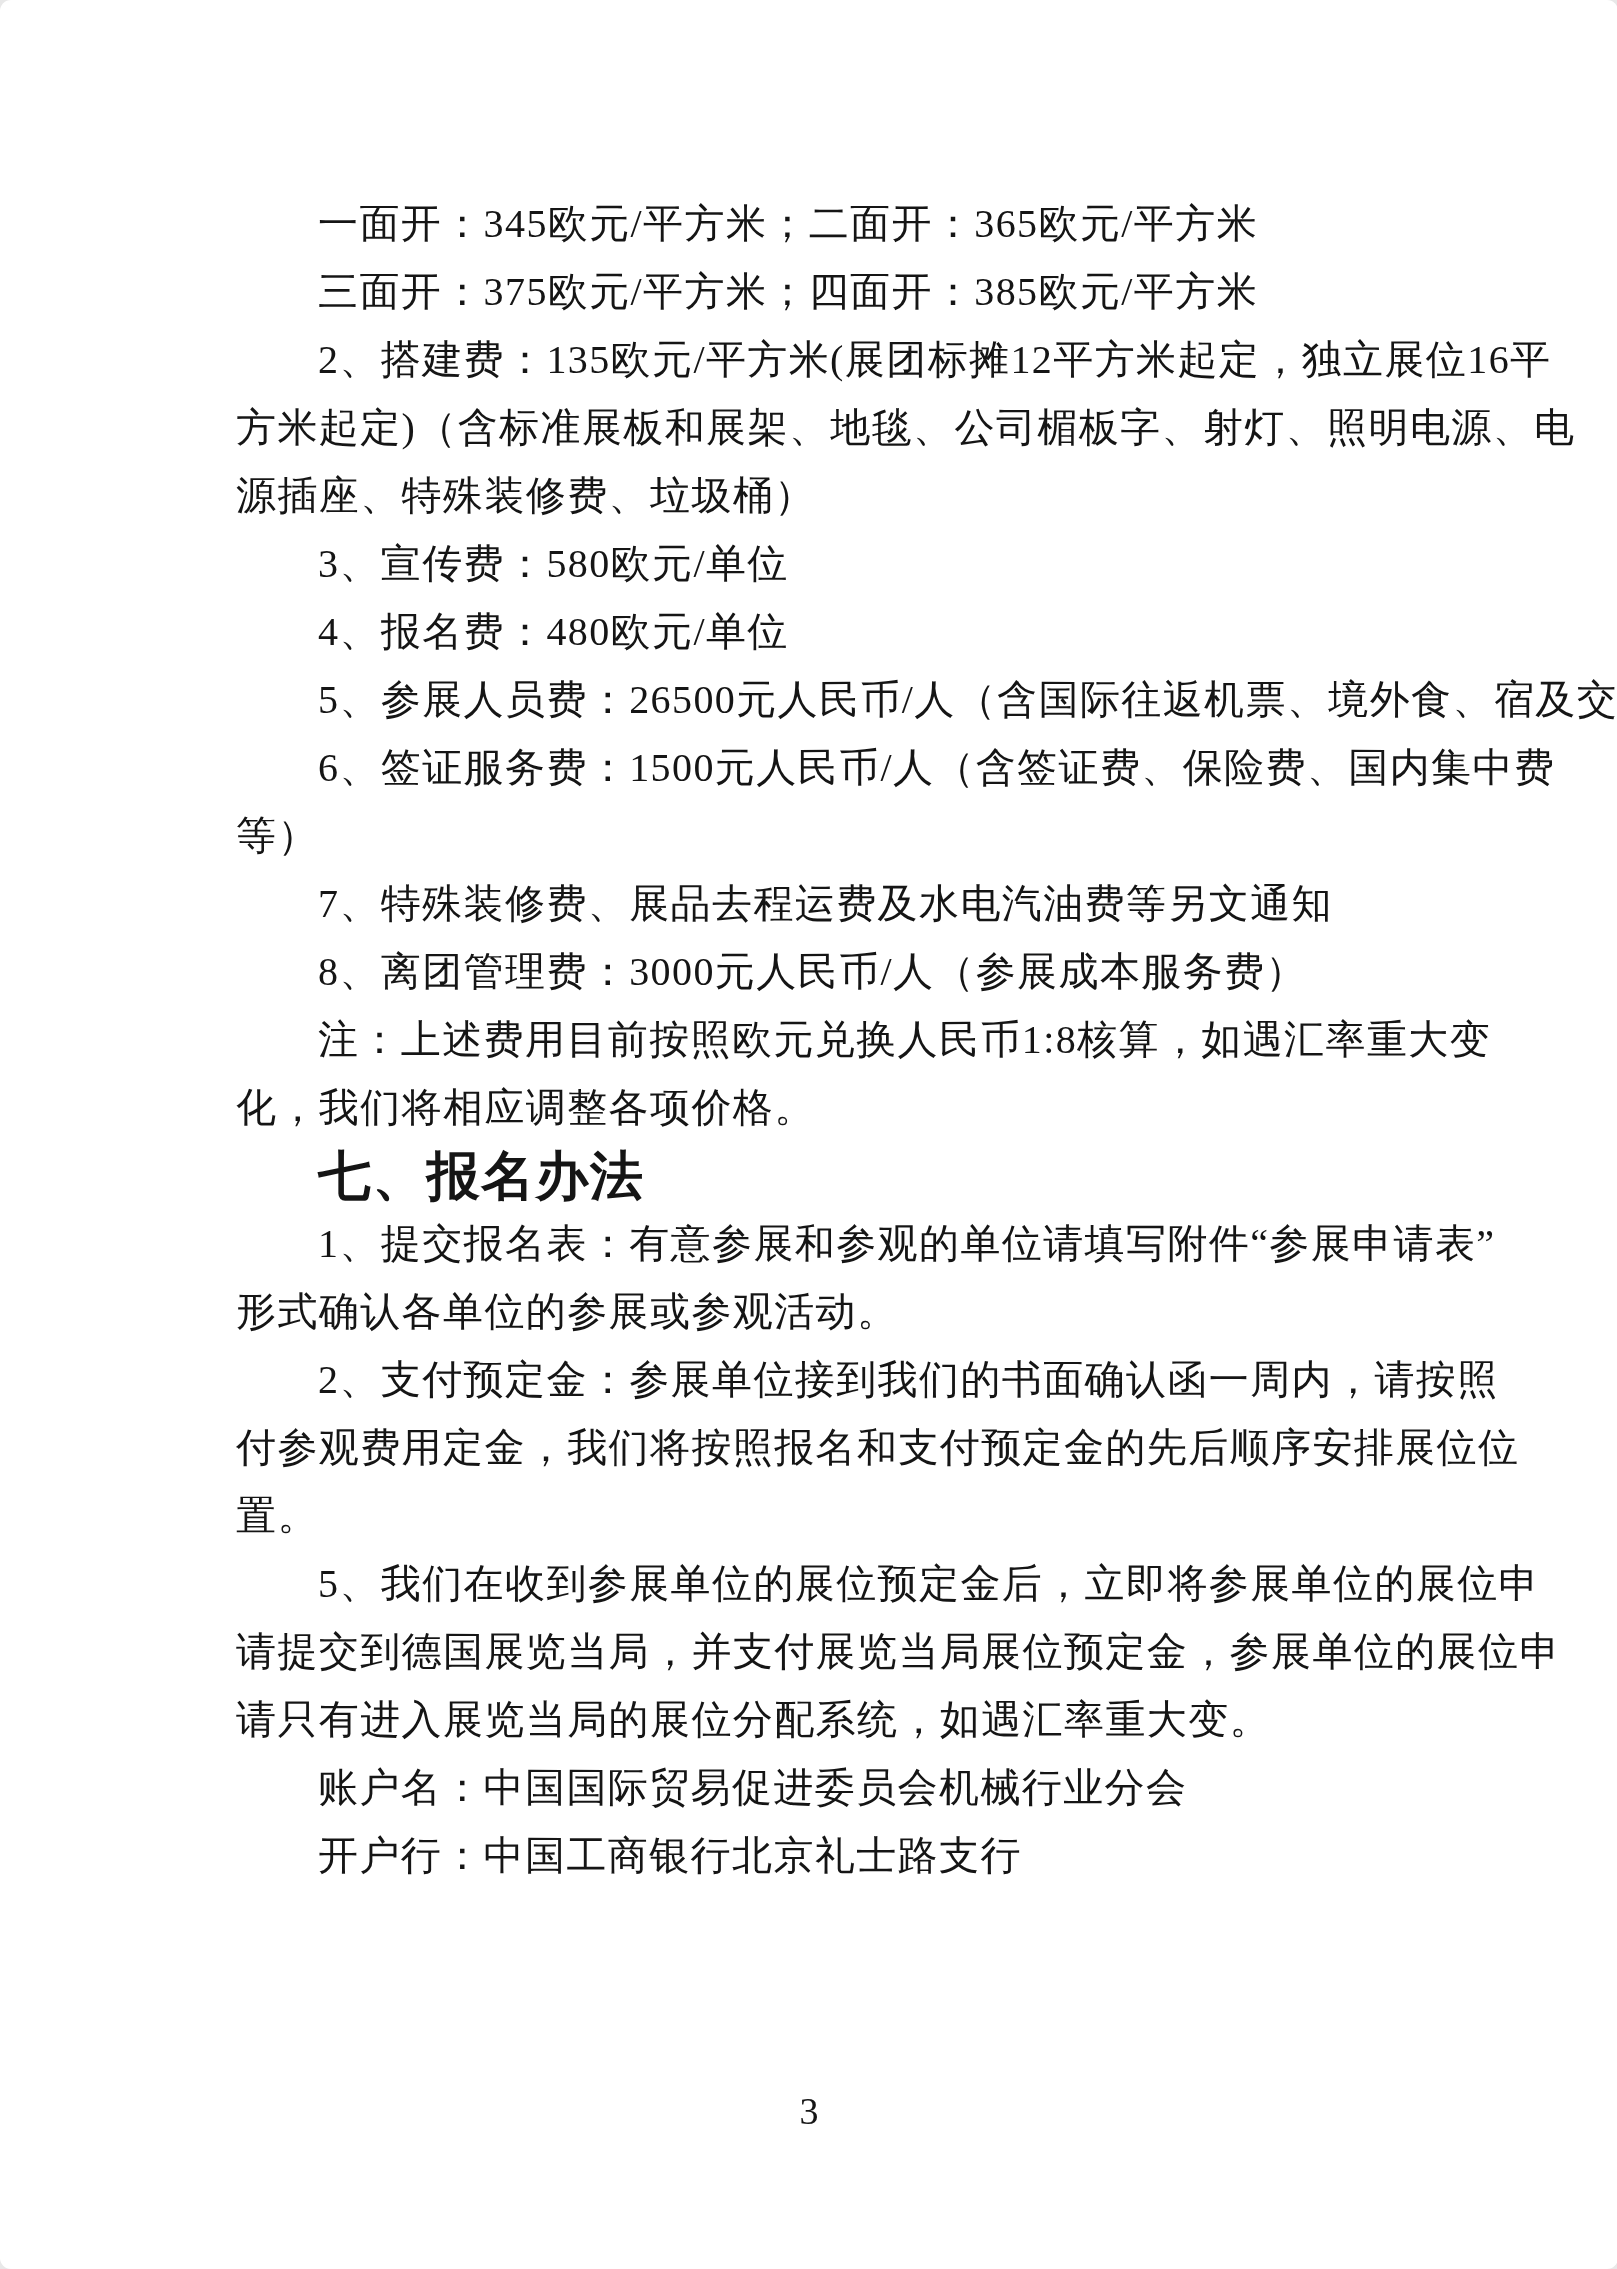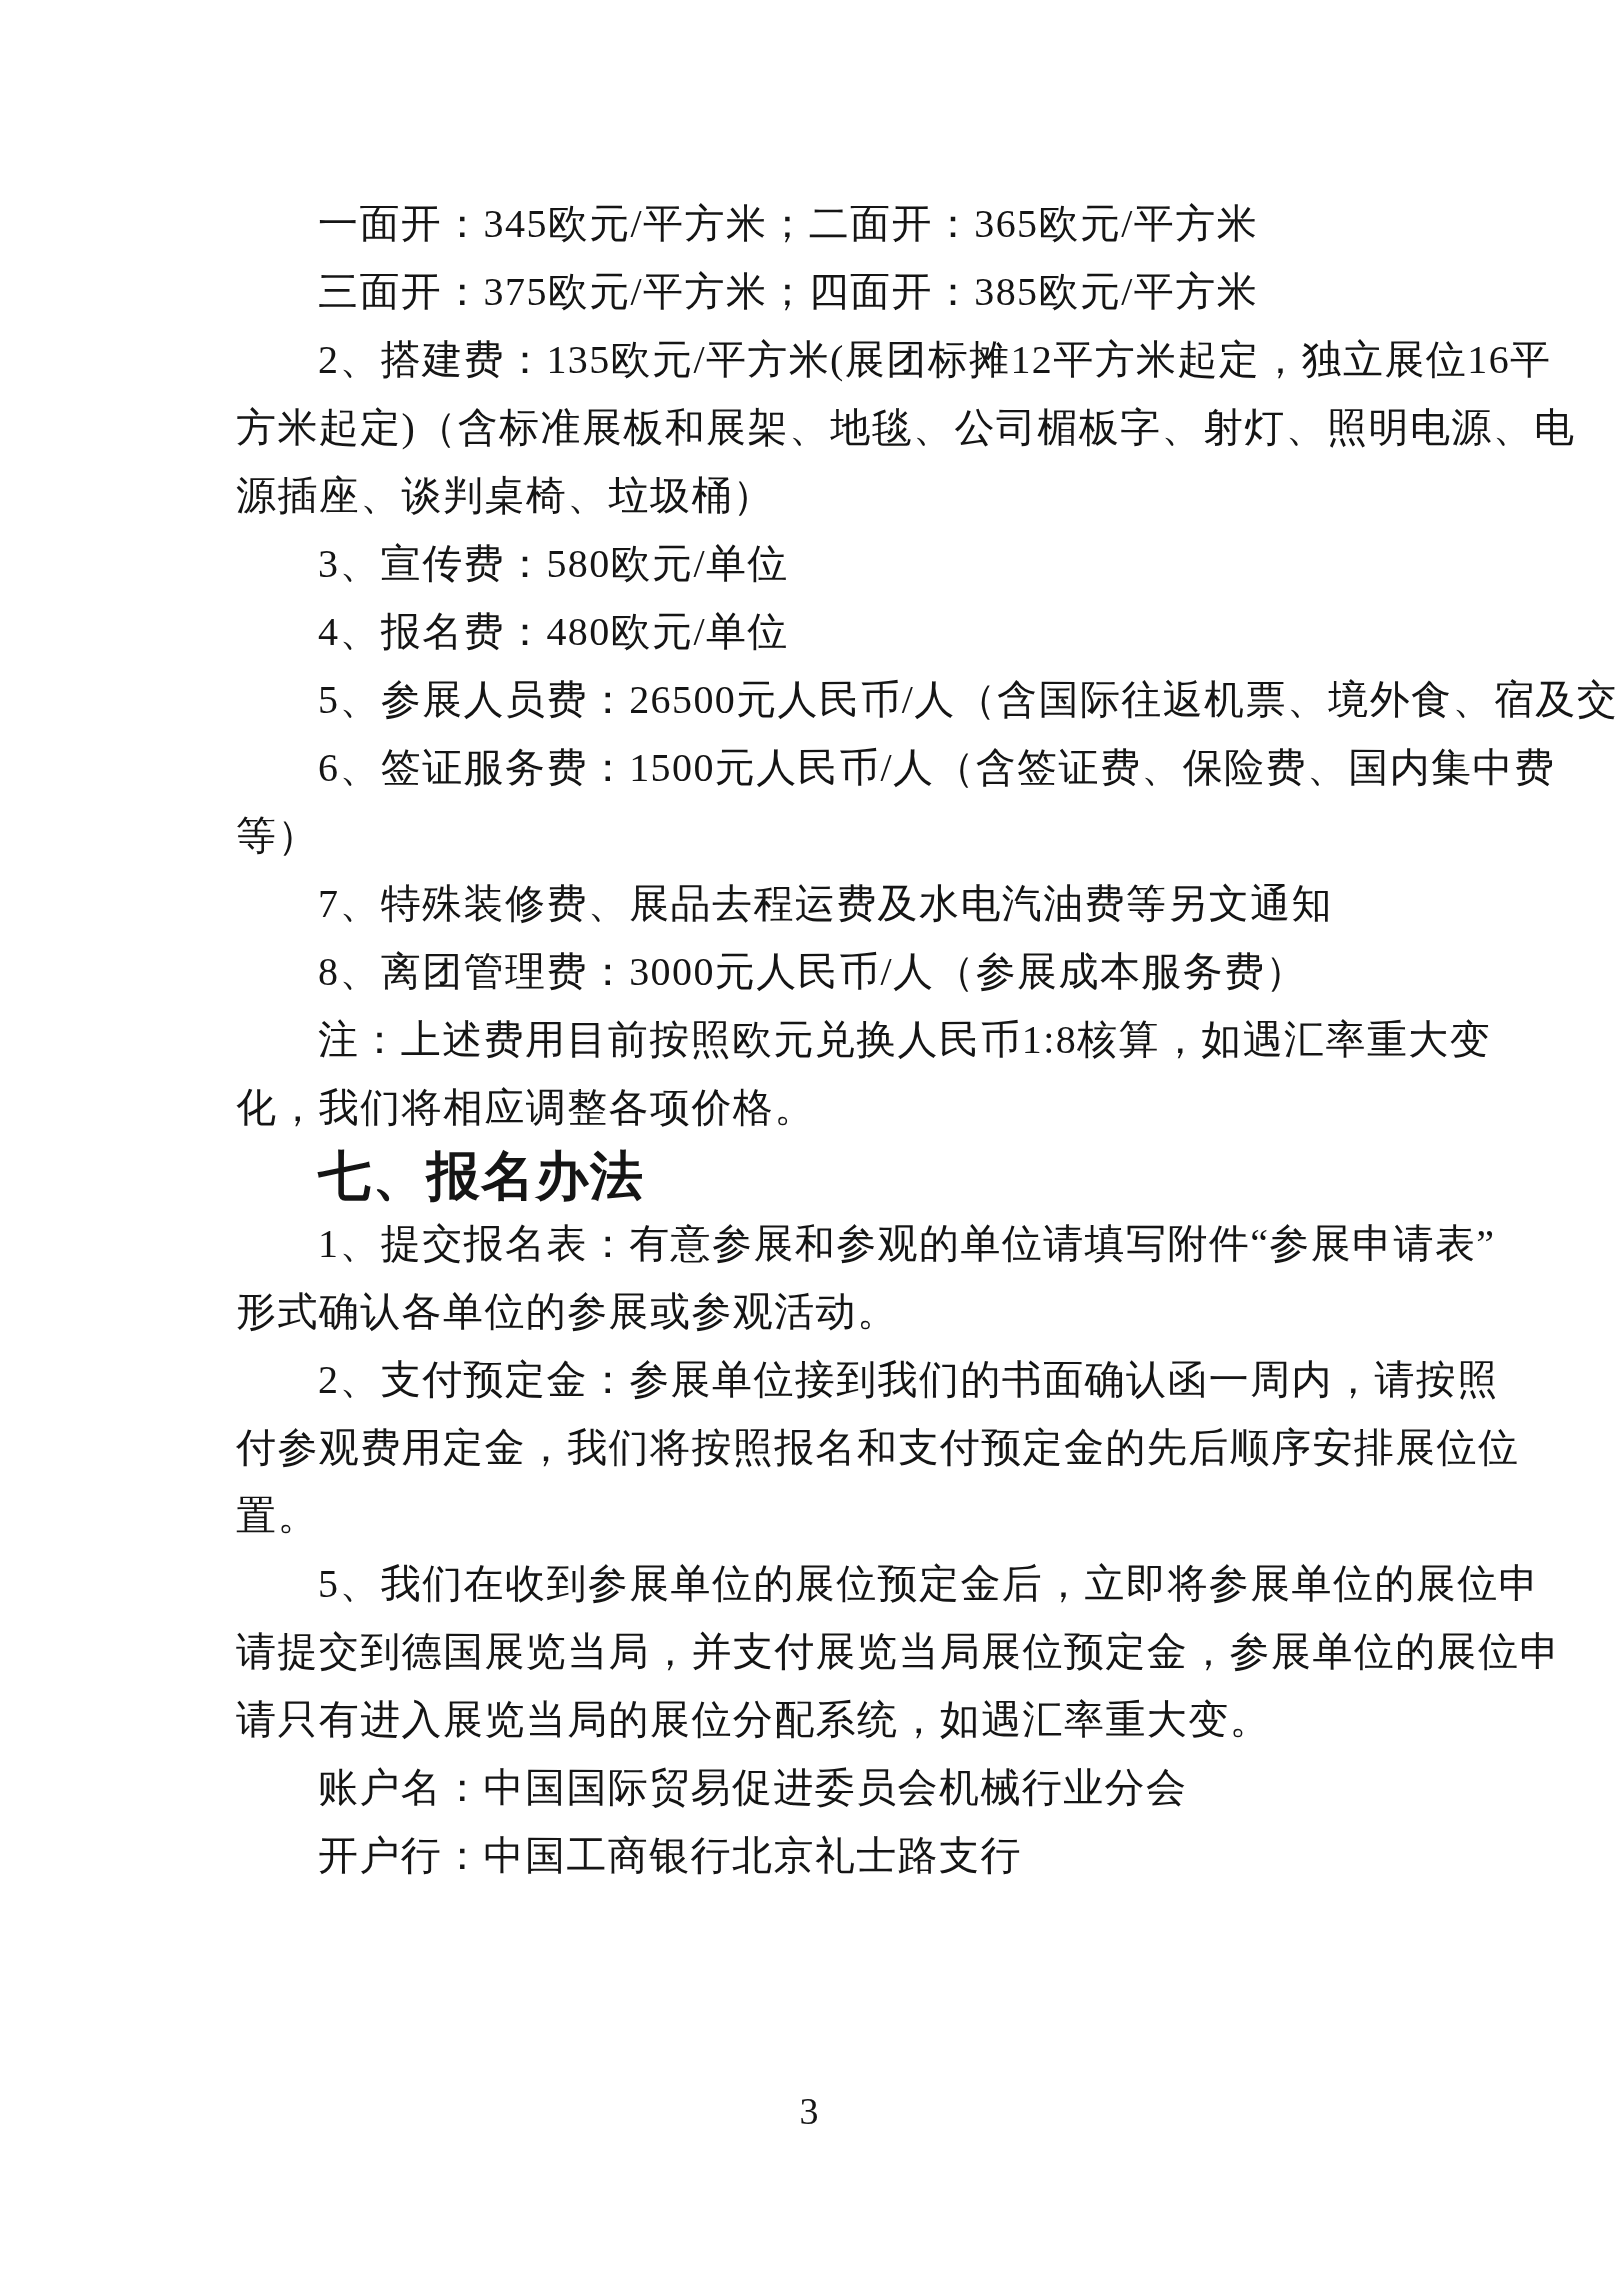--- a/index.html
+++ b/index.html
@@ -11,20 +11,21 @@
     position: relative;
     width: 1618px;
     height: 2269px;
     margin: 0 auto;
     background: #ffffff;
     box-sizing: border-box;
     padding: 190px 199px 0 236px;
     font-family: "Liberation Serif", "DejaVu Serif", serif;
     color: #151515;
     overflow: hidden;
+    border-radius: 11px;
   }
   .doc-body {
     width: 1183px;
   }
   .line {
     font-size: 40px;
     height: 68px;
     line-height: 68px;
     white-space: nowrap;
     letter-spacing: 1.4px;
@@ -55,21 +56,21 @@
 </style>
 </head>
 <body>
 
 <div class="page">
   <main class="doc-body">
       <div class="line indent">一面开：345欧元/平方米；二面开：365欧元/平方米</div>
       <div class="line indent">三面开：375欧元/平方米；四面开：385欧元/平方米</div>
       <div class="line indent fill">2、搭建费：135欧元/平方米(展团标摊12平方米起定，独立展位16平</div>
       <div class="line fill">方米起定)（含标准展板和展架、地毯、公司楣板字、射灯、照明电源、电</div>
-      <div class="line">源插座、谈判桌椅、垃圾桶）</div>
+      <div class="line">源插座、特殊装修费、垃圾桶）</div>
       <div class="line indent">3、宣传费：580欧元/单位</div>
       <div class="line indent">4、报名费：480欧元/单位</div>
       <div class="line indent">5、参展人员费：26500元人民币/人（含国际往返机票、境外食、宿及交通费等）</div>
       <div class="line indent fill">6、签证服务费：1500元人民币/人（含签证费、保险费、国内集中费</div>
       <div class="line">等）</div>
       <div class="line indent">7、特殊装修费、展品去程运费及水电汽油费等另文通知</div>
       <div class="line indent">8、离团管理费：3000元人民币/人（参展成本服务费）</div>
       <div class="line indent fill">注：上述费用目前按照欧元兑换人民币1:8核算，如遇汇率重大变</div>
       <div class="line">化，我们将相应调整各项价格。</div>
       <div class="line indent heading">七、报名办法</div>

